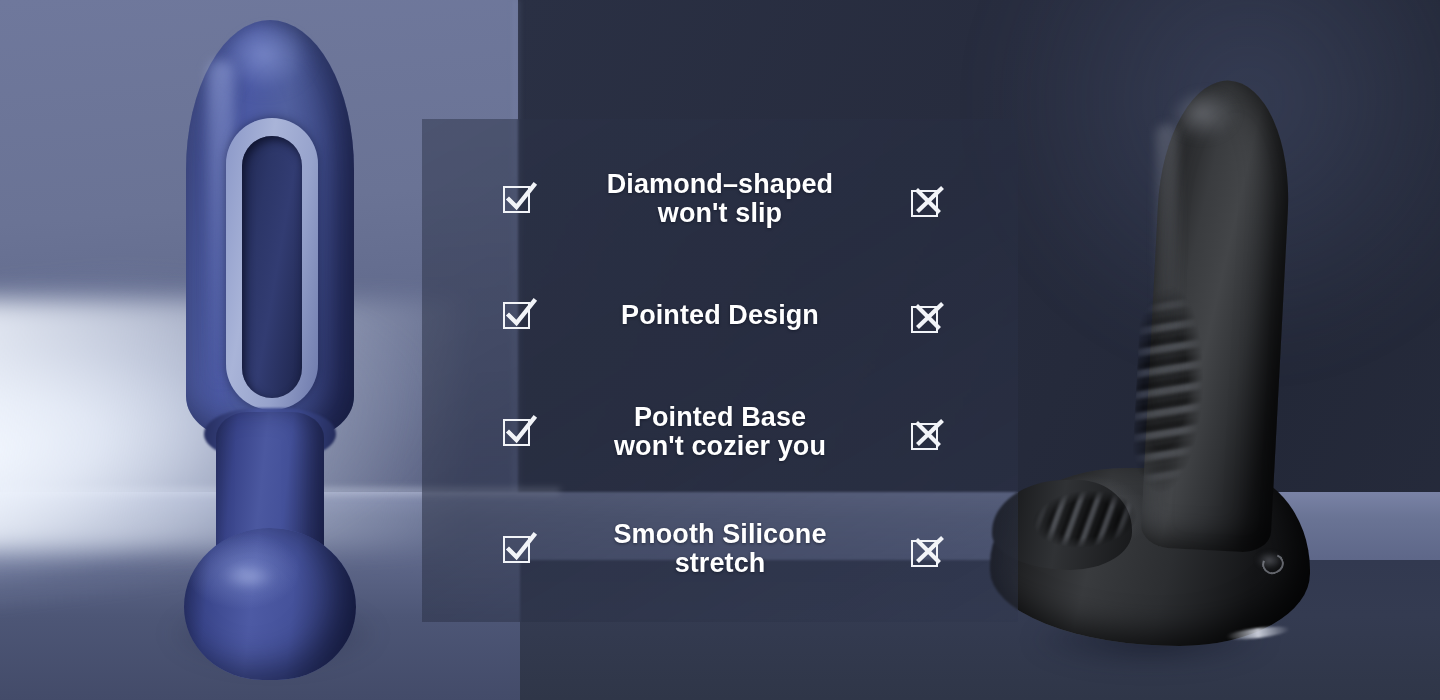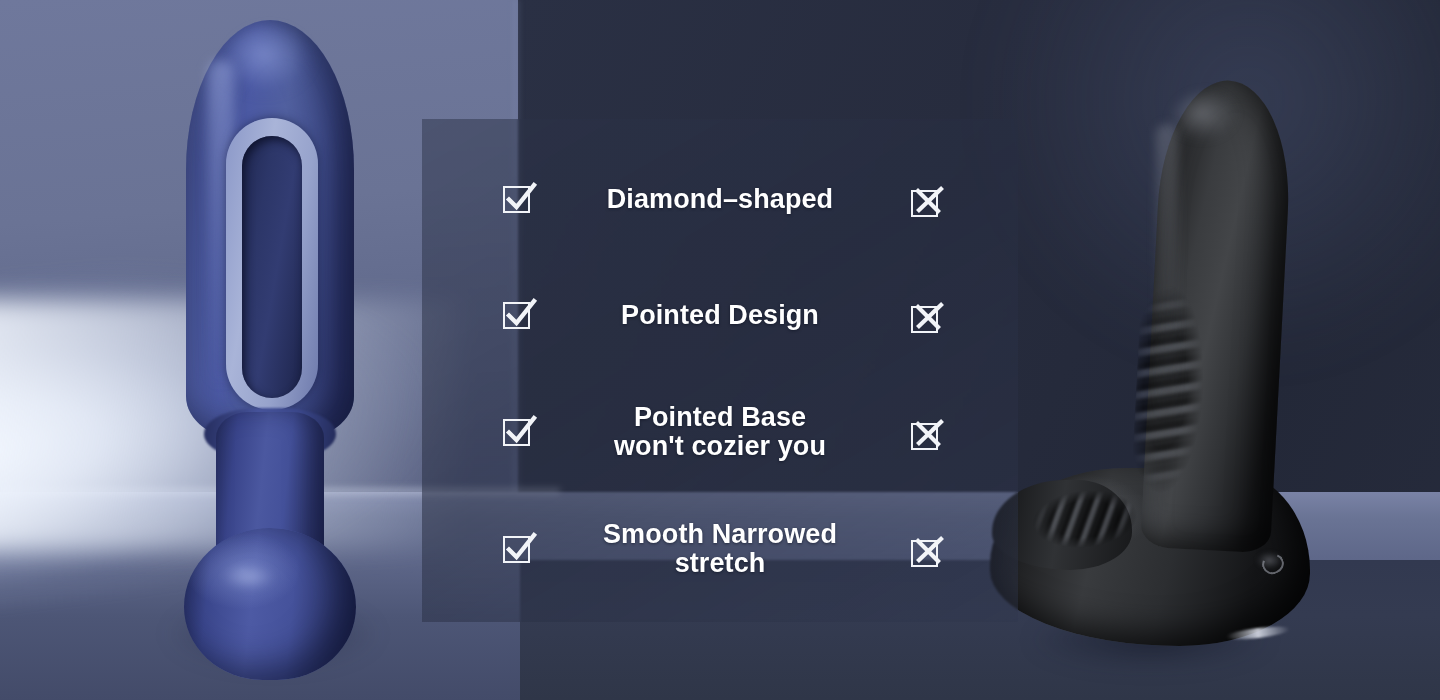--- a/index.html
+++ b/index.html
@@ -303,20 +303,21 @@
     <div class="row r0">
       <div class="mark check">
         <div class="box">
           <svg class="glyph" viewBox="0 0 40 40" fill="none">
               <path d="M9 20.5 L16.5 28 L34 6" stroke="#f2f4f8" stroke-width="4.4" stroke-linecap="square" stroke-linejoin="miter"></path>
             </svg>
         </div>
       </div>
       <div class="txt">
         <span>Diamond–shaped</span>
+        <span class="l2">won't slip</span>
       </div>
       <div class="mark cross">
         <div class="box">
           <svg class="glyph" viewBox="0 0 40 40" fill="none">
               <path d="M10 8 L30 28 M33 6 L11 27" stroke="#f2f4f8" stroke-width="4.2" stroke-linecap="square"></path>
             </svg>
         </div>
       </div>
     </div>
 
@@ -363,21 +364,21 @@
 
     <div class="row r3">
       <div class="mark check">
         <div class="box">
           <svg class="glyph" viewBox="0 0 40 40" fill="none">
               <path d="M9 20.5 L16.5 28 L34 6" stroke="#f2f4f8" stroke-width="4.4" stroke-linecap="square" stroke-linejoin="miter"></path>
             </svg>
         </div>
       </div>
       <div class="txt">
-        <span>Smooth Narrowed</span>
+        <span>Smooth Silicone</span>
         <span class="l2">stretch</span>
       </div>
       <div class="mark cross">
         <div class="box">
           <svg class="glyph" viewBox="0 0 40 40" fill="none">
               <path d="M10 8 L30 28 M33 6 L11 27" stroke="#f2f4f8" stroke-width="4.2" stroke-linecap="square"></path>
             </svg>
         </div>
       </div>
     </div>

